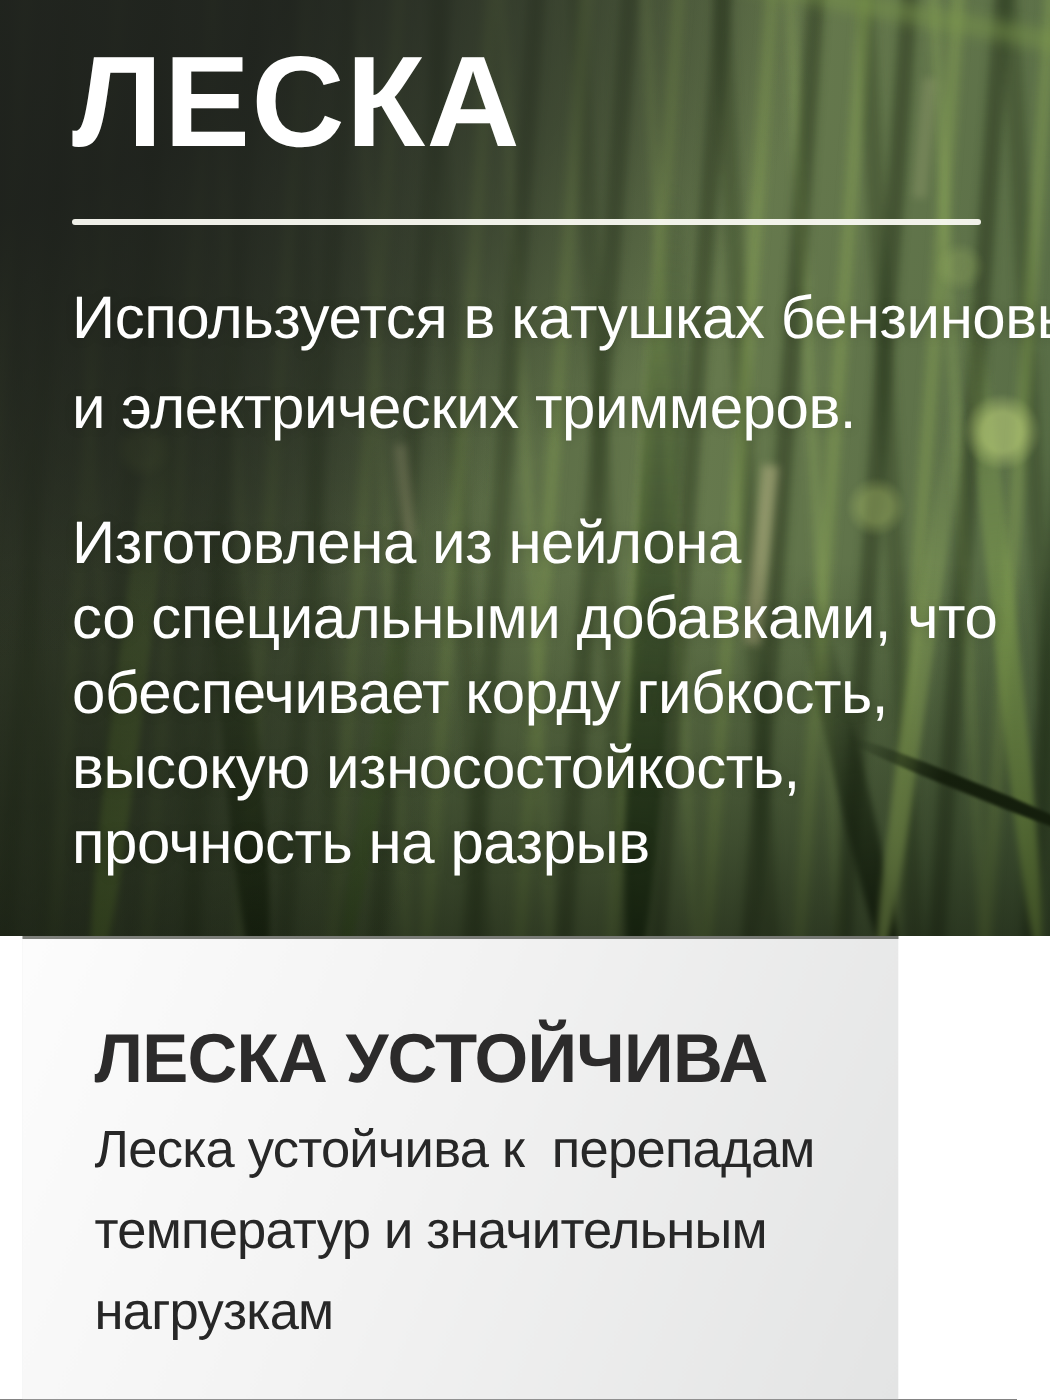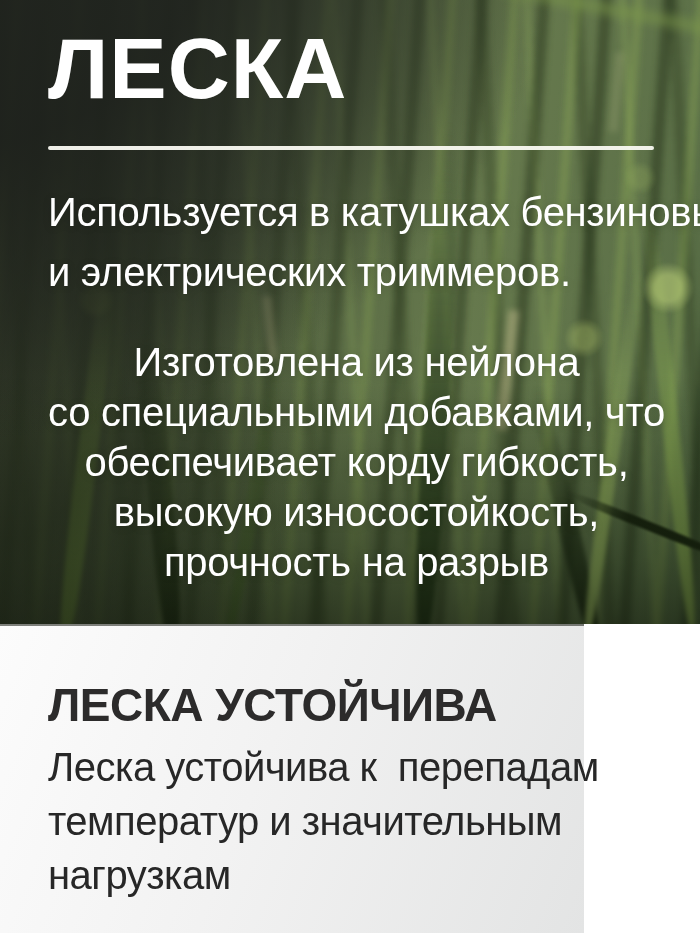--- a/index.html
+++ b/index.html
@@ -94,41 +94,41 @@
   }
   .intro, .details {
     position: absolute; left: 48px; margin: 0;
     font-size: 40px; font-weight: 300;
     color: var(--text-light, #ffffff);
     letter-spacing: -0.3px;
     white-space: pre;
     text-shadow: 0 1px 8px rgba(0,0,0,0.15);
   }
   .intro   { top: 182px; line-height: 60px; }
-  .details { top: 337px; line-height: 50px; text-align: center; }
+  .details { top: 337px; line-height: 50px; }
 
   
   .panel {
-    position: absolute; left: 0; top: 624px;
+    position: absolute; left: 15px; top: 624px;
     width: 584px; height: 309px;
     background:
       linear-gradient(112deg,
         var(--panel-start, #fcfcfc) 0%, #f2f2f2 45%,
         var(--panel-end, #e3e4e4) 100%);
     border-top: 2px solid rgba(25,30,20,0.55);
   }
   .panel-heading {
     position: absolute; left: 48px; top: 56px; margin: 0;
     font-size: 46px; font-weight: 800; line-height: 1;
     letter-spacing: -0.5px;
     color: var(--text-dark, #2c2b2b);
   }
   .panel-body {
     position: absolute; left: 48px; top: 114px; margin: 0;
-    font-size: 40px; font-weight: 500; line-height: 54px;
+    font-size: 35px; font-weight: 500; line-height: 54px;
     letter-spacing: -0.5px;
     color: #272727;
     white-space: pre;
   }
 </style>
 </head>
 <body>
 
 <div class="stage">
 

